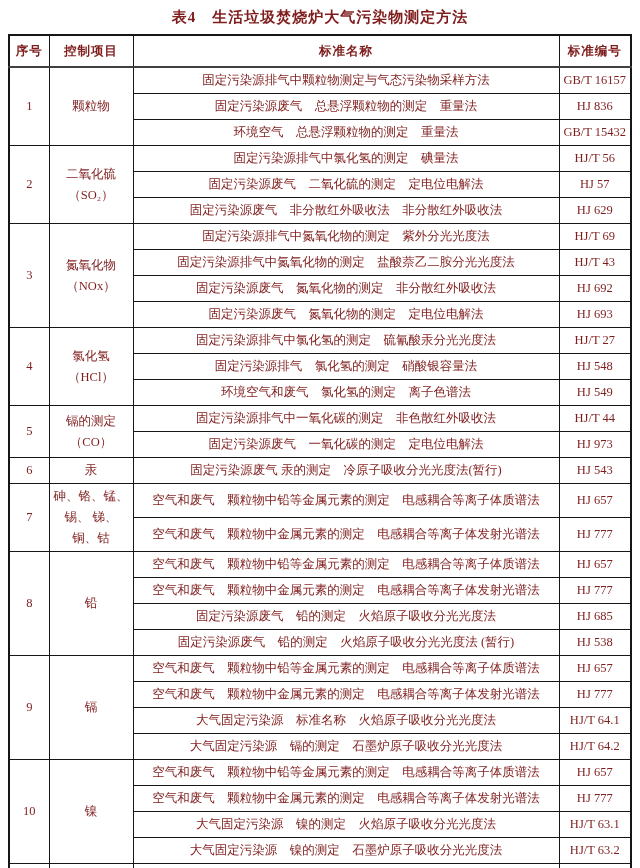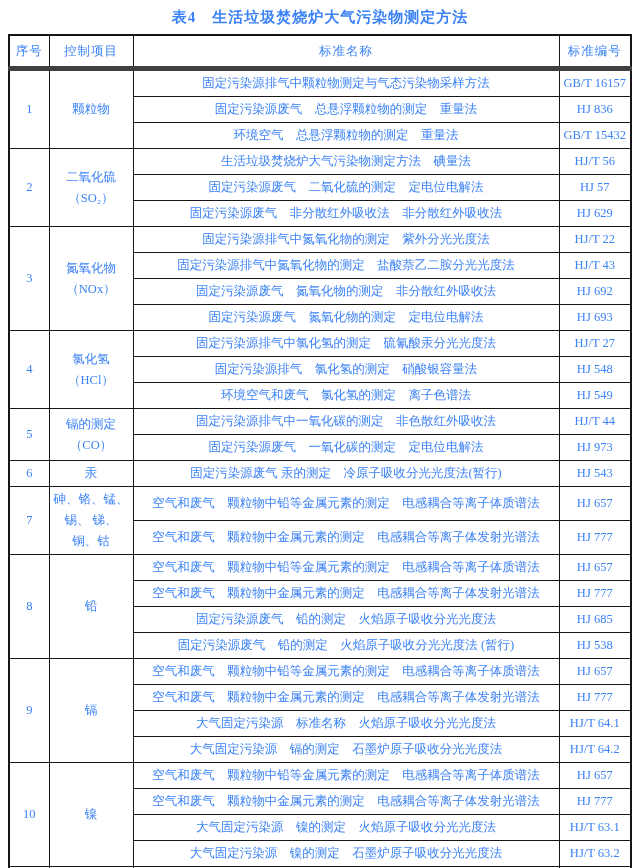--- a/index.html
+++ b/index.html
@@ -6,21 +6,21 @@
     margin: 0;
     padding: 0;
     background: #ffffff;
   }
   .page {
     width: 640px;
     height: 868px;
     box-sizing: border-box;
     padding: 5px 8px 0 8px;
     background: #ffffff;
-    color: #3b82f6;
+    color: #7f1d1d;
     font-family: "Liberation Serif", "DejaVu Serif", serif;
     overflow: hidden;
   }
   .doc-title {
     text-align: center;
     font-weight: bold;
     font-size: 15px;
     line-height: 20px;
     padding: 2px 0 7px 0;
     letter-spacing: 1px;
@@ -35,22 +35,22 @@
     border: 1px solid #161616;
     font-size: 12.5px;
     text-align: center;
     vertical-align: middle;
     padding: 2px 3px;
     line-height: 17px;
     overflow: hidden;
   }
   .std-table thead th {
     height: 26px;
-    font-weight: normal;
-    border-bottom: 5px solid #404040;
+    font-weight: bold;
+    border-bottom: 2px solid #404040;
     letter-spacing: 1px;
   }
   .col-no   { width: 40px; }
   .col-item { width: 84px; }
   .col-name { width: auto; }
   .col-code { width: 72px; }
   .c-no { }
   .c-item { padding: 2px 4px; margin-top: 33px; }
   .c-item .item-line { line-height: 21px; }
   .c-name { height: 21px; }
@@ -92,39 +92,39 @@
         <tr>
           <td class="c-name">环境空气　总悬浮颗粒物的测定　重量法</td>
           <td class="c-code">GB/T 15432</td>
         </tr>
         <tr>
           <td rowspan="3" class="c-no">2</td>
           <td rowspan="3" class="c-item">
             <div class="item-line">二氧化硫</div>
             <div class="item-line">（SO₂）</div>
           </td>
-          <td class="c-name">生活垃圾焚烧炉大气污染物测定方法　碘量法</td>
+          <td class="c-name">固定污染源排气中氯化氢的测定　碘量法</td>
           <td class="c-code">HJ/T 56</td>
         </tr>
         <tr>
           <td class="c-name">固定污染源废气　二氧化硫的测定　定电位电解法</td>
           <td class="c-code">HJ 57</td>
         </tr>
         <tr>
           <td class="c-name">固定污染源废气　非分散红外吸收法　非分散红外吸收法</td>
           <td class="c-code">HJ 629</td>
         </tr>
         <tr>
           <td rowspan="4" class="c-no">3</td>
           <td rowspan="4" class="c-item">
             <div class="item-line">氮氧化物</div>
             <div class="item-line">（NOx）</div>
           </td>
           <td class="c-name">固定污染源排气中氮氧化物的测定　紫外分光光度法</td>
-          <td class="c-code">HJ/T 22</td>
+          <td class="c-code">HJ/T 69</td>
         </tr>
         <tr>
           <td class="c-name">固定污染源排气中氮氧化物的测定　盐酸萘乙二胺分光光度法</td>
           <td class="c-code">HJ/T 43</td>
         </tr>
         <tr>
           <td class="c-name">固定污染源废气　氮氧化物的测定　非分散红外吸收法</td>
           <td class="c-code">HJ 692</td>
         </tr>
         <tr>

